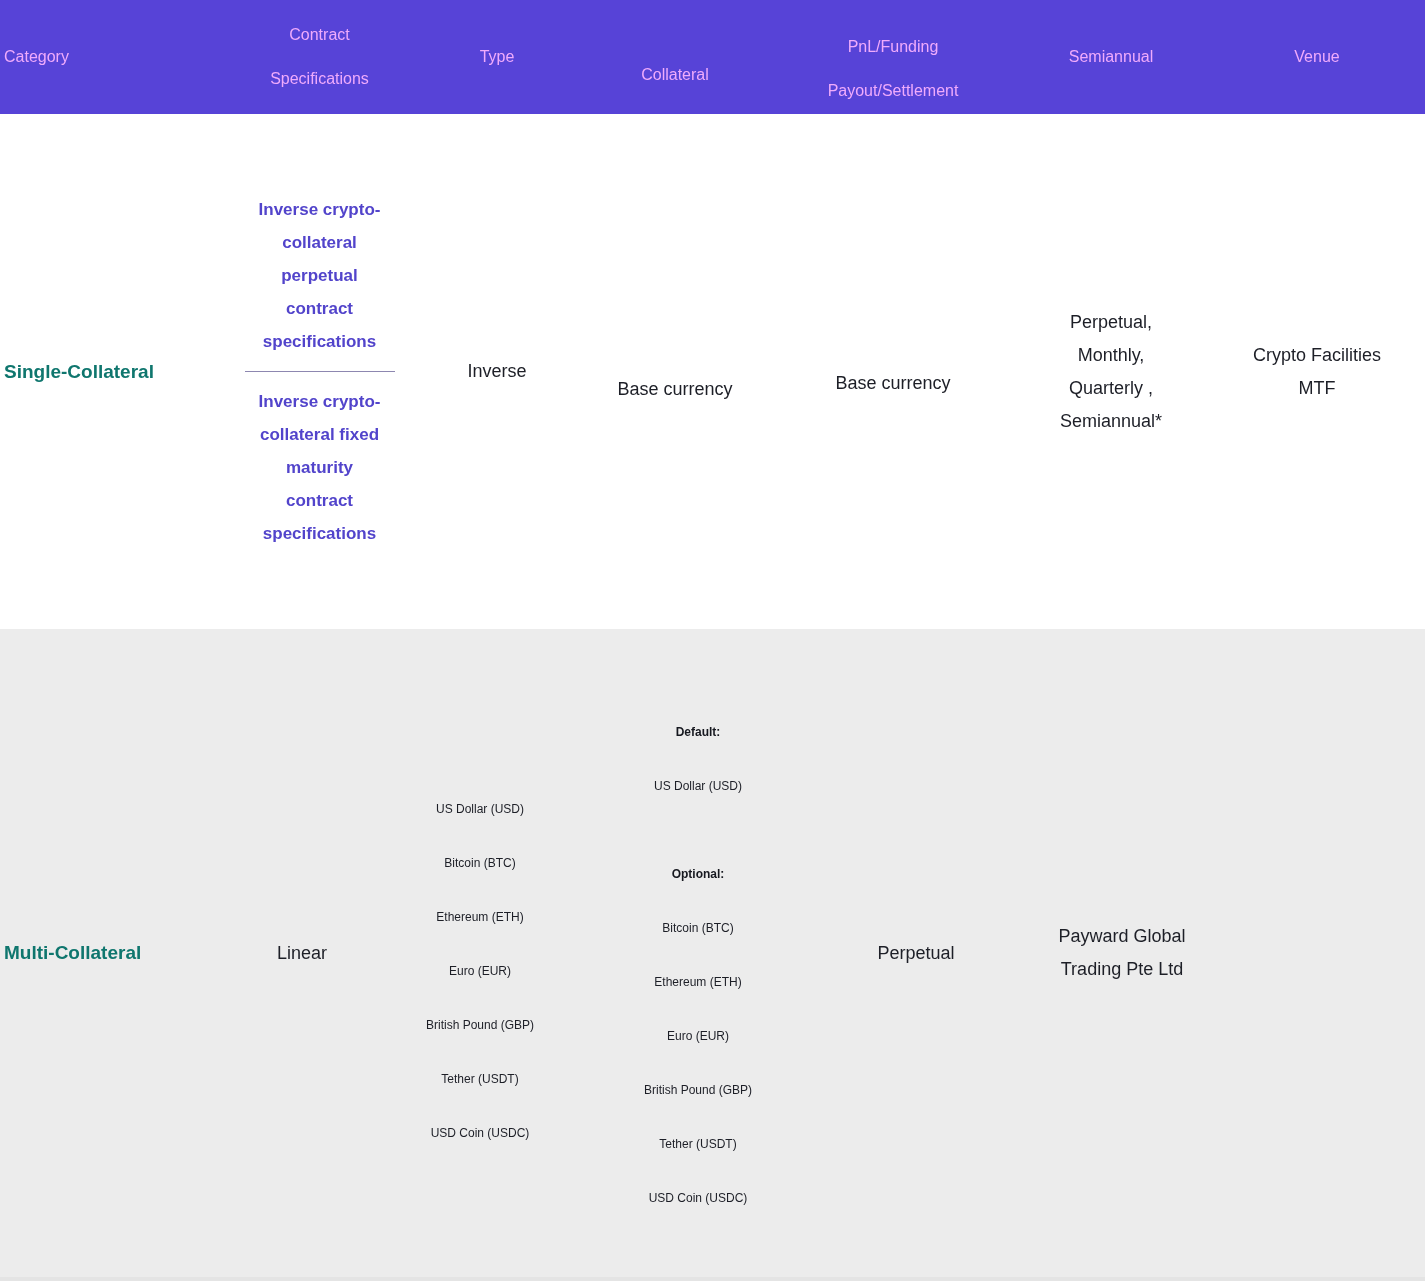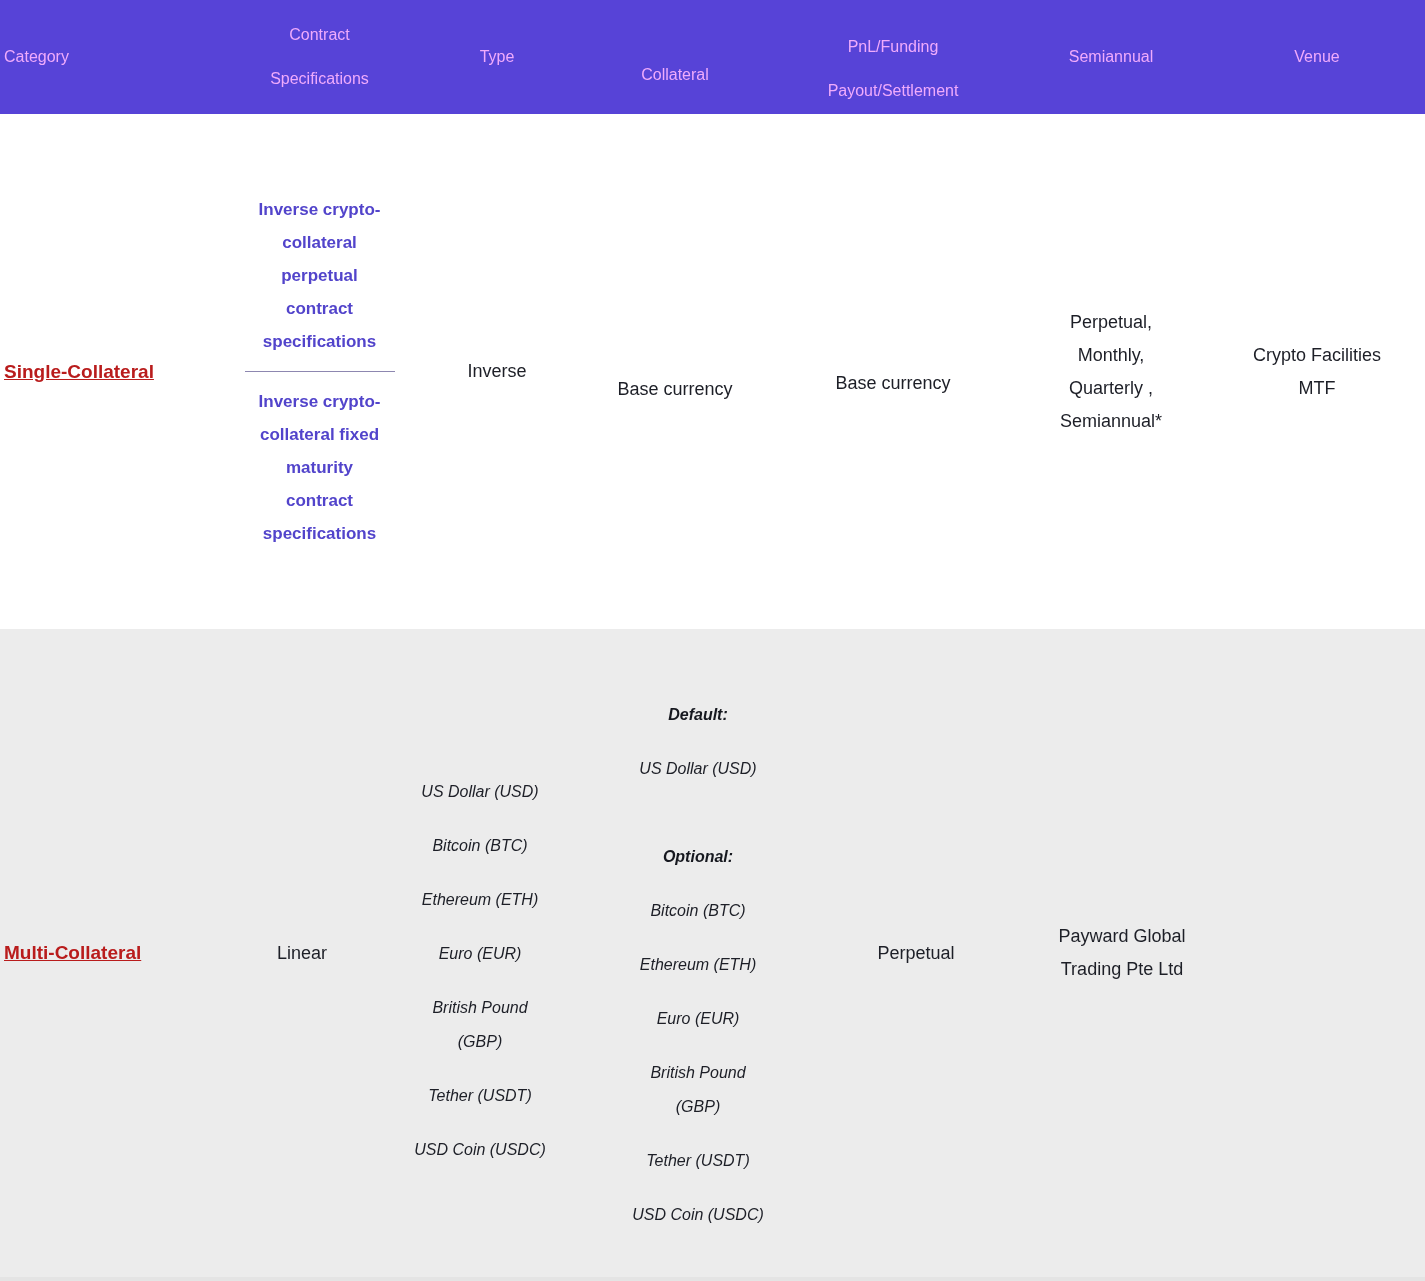--- a/index.html
+++ b/index.html
@@ -42,23 +42,22 @@
     font-weight: 400;
   }
   .hrow .c2 span { max-width: 150px; display: inline-block; }
   .hrow .c5 span { max-width: 186px; display: inline-block; }
   
   .row-single { background: #ffffff; height: 515px; }
   .row-multi  { background: #ececec; height: 648px; }
   .cat {
     font-size: 19px;
     font-weight: 700;
-    color: #b91c1c;
+    color: #0f766e;
     line-height: 26px;
-    text-decoration: underline;
   }
   .link {
     font-size: 17px;
     font-weight: 700;
     line-height: 33px;
     color: #5244cb;
     max-width: 122px;
     cursor: pointer;
   }
   .divider {
@@ -68,25 +67,24 @@
     margin: 13px 0;
   }
   .val {
     font-size: 18px;
     line-height: 33px;
     max-width: 152px;
   }
   .mat { max-width: 140px; }
   .ven { max-width: 156px; }
   .item {
-    font-size: 16px;
+    font-size: 12px;
     line-height: 34px;
     margin: 10px 0;
     max-width: 142px;
-    font-style: italic;
   }
   .pnl-label { font-weight: 700; color: #16181f; }
   .optional-extra { margin-top: 44px; }
   .bottom-strip {
     width: 1425px;
     height: 4px;
     background: #e4e4e4;
   }
 </style>
 </head>

